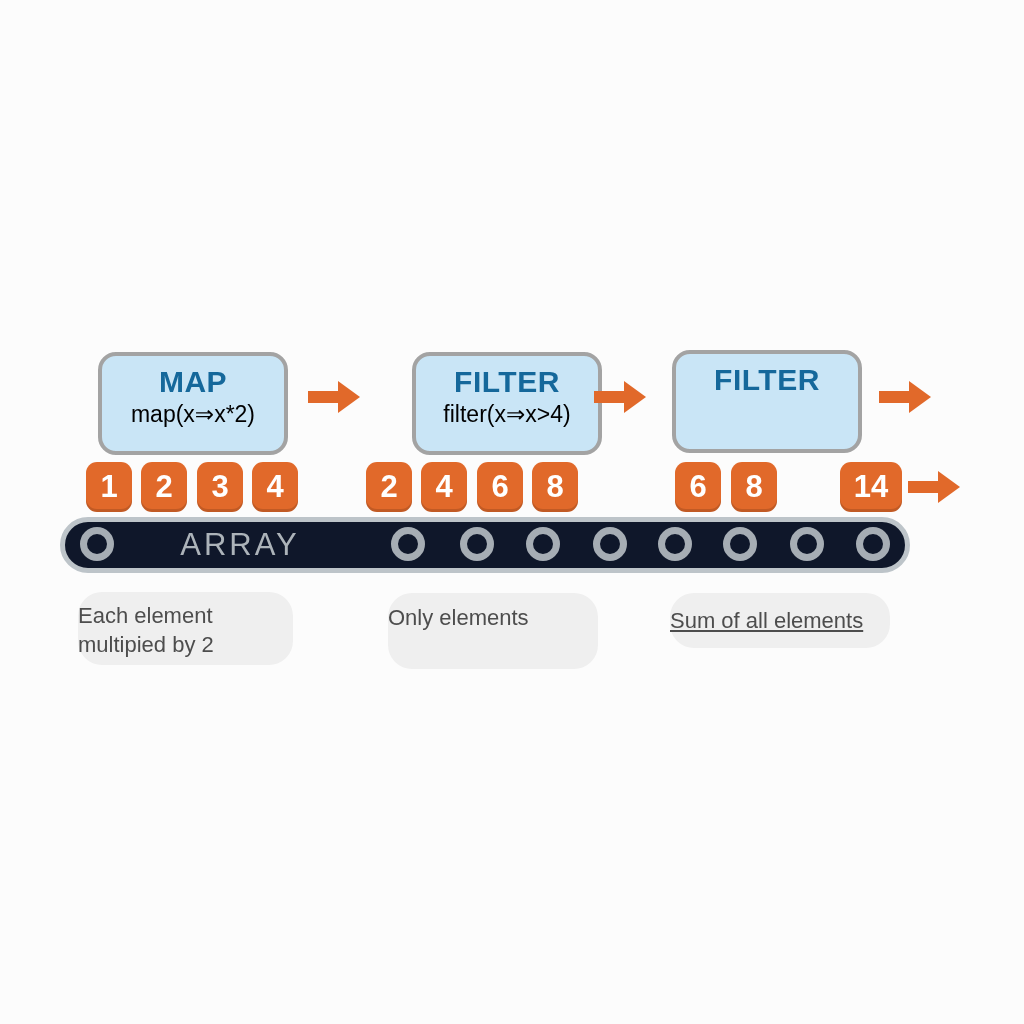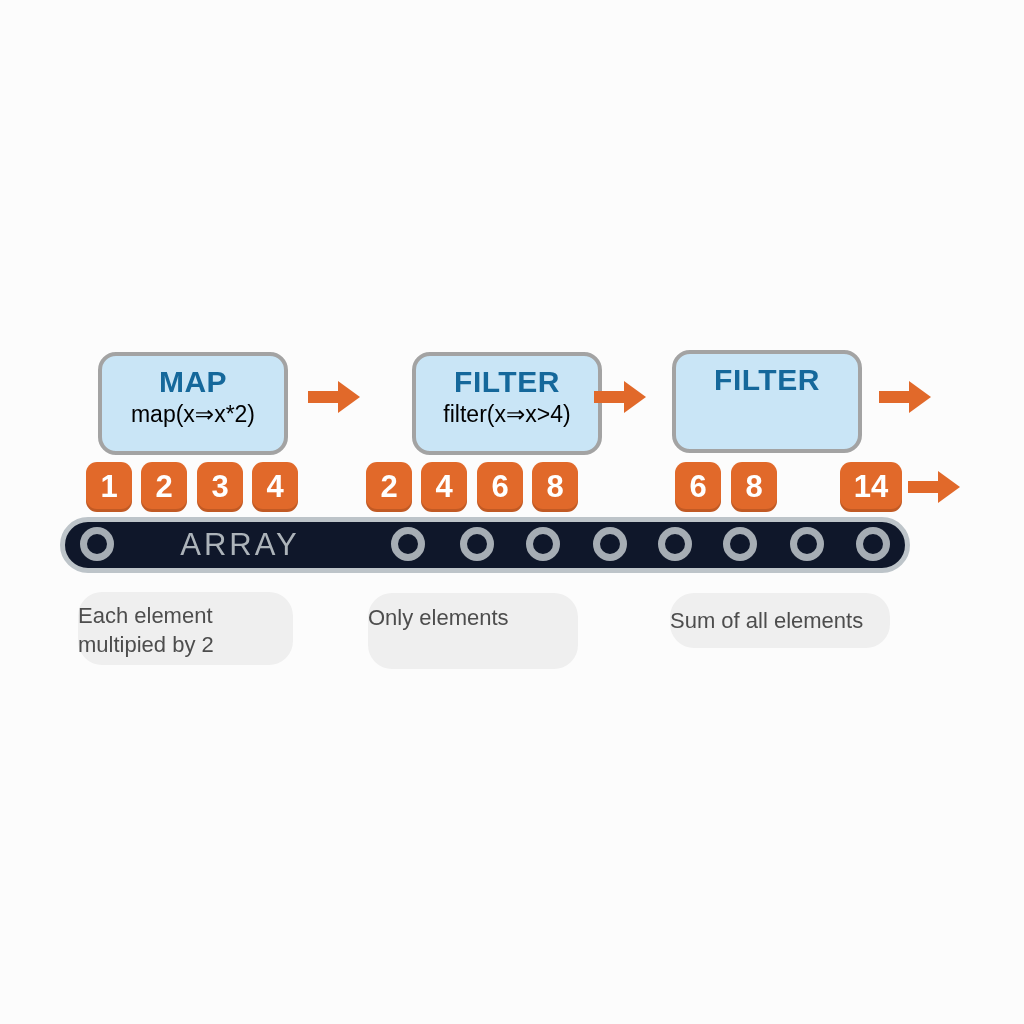--- a/index.html
+++ b/index.html
@@ -93,22 +93,22 @@
     position:absolute;
     background:#efefef;
     border-radius:24px;
     color:#4d4d4d;
     font-size:22px;
     text-align:left;
     box-sizing:border-box;
   }
   .bubble .line{display:block;line-height:29px;}
   .bubble-1{left:78px;top:592px;width:215px;height:73px;padding-top:9px;}
-  .bubble-2{left:368px;top:593px;width:210px;height:76px;padding-top:10px;}
-  .bubble-3{left:670px;top:593px;width:220px;height:55px;}
+  .bubble-2{left:388px;top:593px;width:210px;height:76px;padding-top:10px;}
+  .bubble-3{left:670px;top:593px;width:220px;height:55px;text-decoration:underline;}
   .bubble-3 .line{line-height:55px;}
 </style>
 </head>
 <body>
 
 <div class="canvas">
 
   <div class="stage-box" style="left:98px;top:352px;">
     <div class="stage-title">MAP</div>
     <div class="stage-code">map(x⇒x*2)</div>

